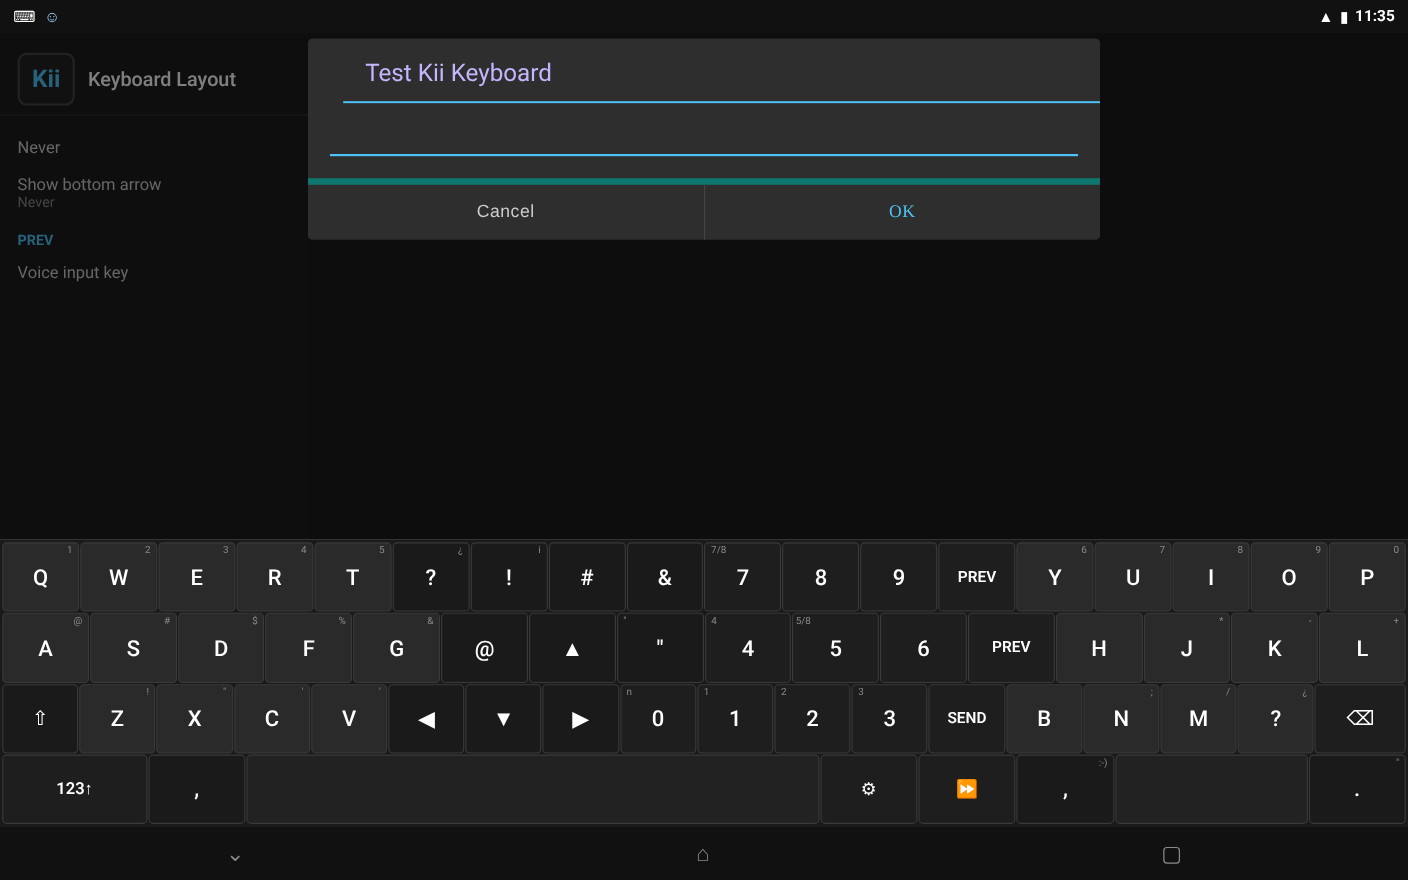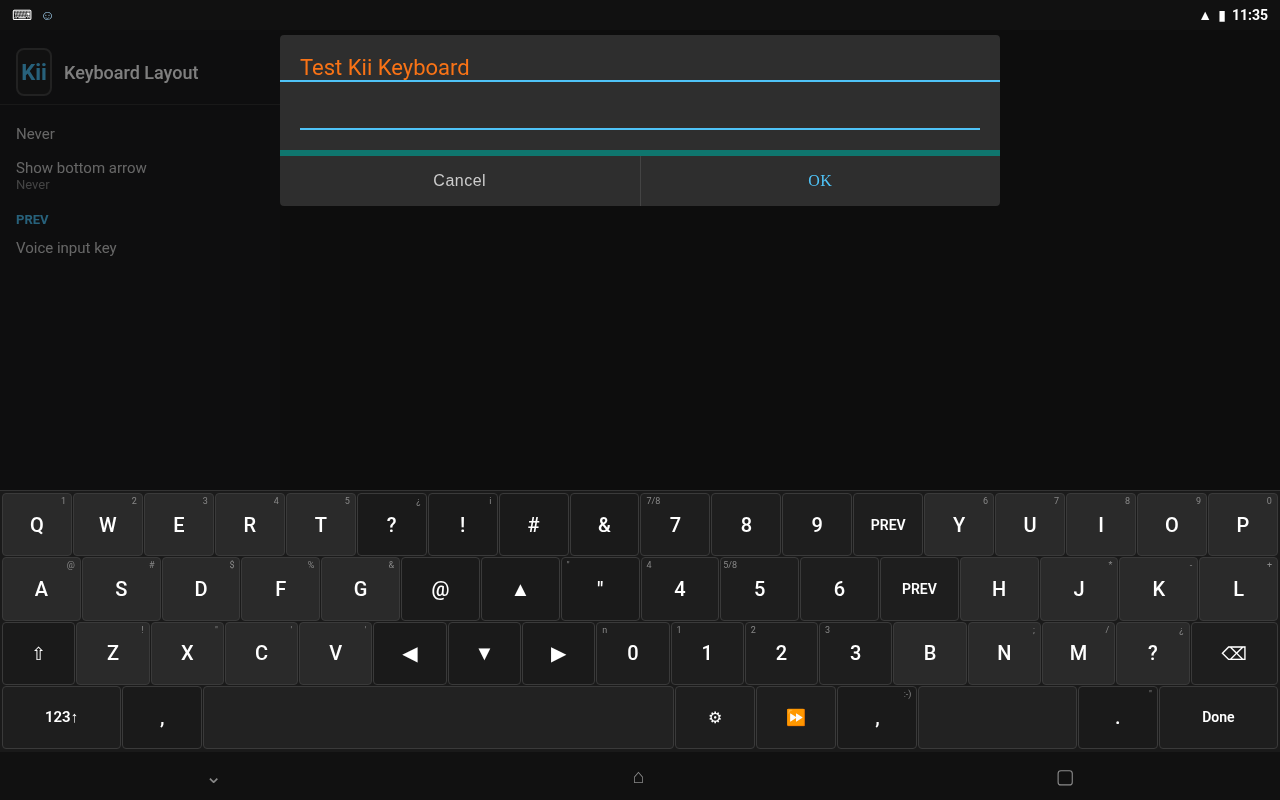--- a/index.html
+++ b/index.html
@@ -48,21 +48,21 @@
     }
     .settings-header {
       display: flex;
       align-items: center;
       padding: 8px 16px;
       gap: 12px;
       border-bottom: 1px solid #333;
       margin-bottom: 12px;
     }
     .app-icon {
-      width: 36px; height: 48px;
+      width: 52px; height: 48px;
       background: #222;
       border: 2px solid #444;
       border-radius: 8px;
       display: flex; align-items: center; justify-content: center;
       color: #4fc3f7;
       font-size: 22px;
       font-weight: bold;
     }
     .settings-title {
       color: #fff;
@@ -101,25 +101,26 @@
       position: absolute;
       top: 35px;
       left: 280px;
       width: 720px;
       background: #2e2e2e;
       border-radius: 4px;
       z-index: 30;
       overflow: hidden;
     }
     .dialog-title {
-      color: #f97316;
+      color: #c4b5fd;
       font-size: 22px;
       font-weight: 400;
-      padding: 20px 20px 0;
+      padding: 20px 20px 12px;
       border-bottom: 2px solid #4fc3f7;
+      margin-left: 32px;
     }
     .dialog-input-area {
       padding: 12px 20px 20px;
       background: #2e2e2e;
     }
     .dialog-input {
       width: 100%;
       background: transparent;
       border: none;
       border-bottom: 2px solid #4fc3f7;
@@ -458,20 +459,23 @@
           <span class="key-main">1</span>
         </div>
       <div class="key numkey">
           <span class="key-sub" style="left:5px;right:auto;">2</span>
           <span class="key-main">2</span>
         </div>
       <div class="key numkey">
           <span class="key-sub" style="left:5px;right:auto;">3</span>
           <span class="key-main">3</span>
         </div>
+      <div class="key dark special">
+          <span class="key-label">SEND</span>
+        </div>
       <div class="key">
           <span class="key-main">B</span>
         </div>
       <div class="key">
           <span class="key-sub">;</span>
           <span class="key-main">N</span>
         </div>
       <div class="key">
           <span class="key-sub">/</span>
           <span class="key-main">M</span>
@@ -500,23 +504,20 @@
           <span class="icon-key" style="font-size:16px;">⏩</span>
         </div>
       <div class="key dark">
           <span class="key-sub">:-)</span>
           <span class="key-main">,</span>
         </div>
       <div class="key dark" style="flex:2;background:#222;"></div>
       <div class="key dark">
           <span class="key-sub">"</span>
           <span class="key-main">.</span>
-        </div>
-      <div class="key dark special" style="flex:1.5;">
-          <span class="key-label">Done</span>
         </div>
     </div>
 
   </div>
 
   <div class="nav-bar">
     <span class="nav-btn">⌄</span>
     <span class="nav-btn">⌂</span>
     <span class="nav-btn">▢</span>
   </div>

